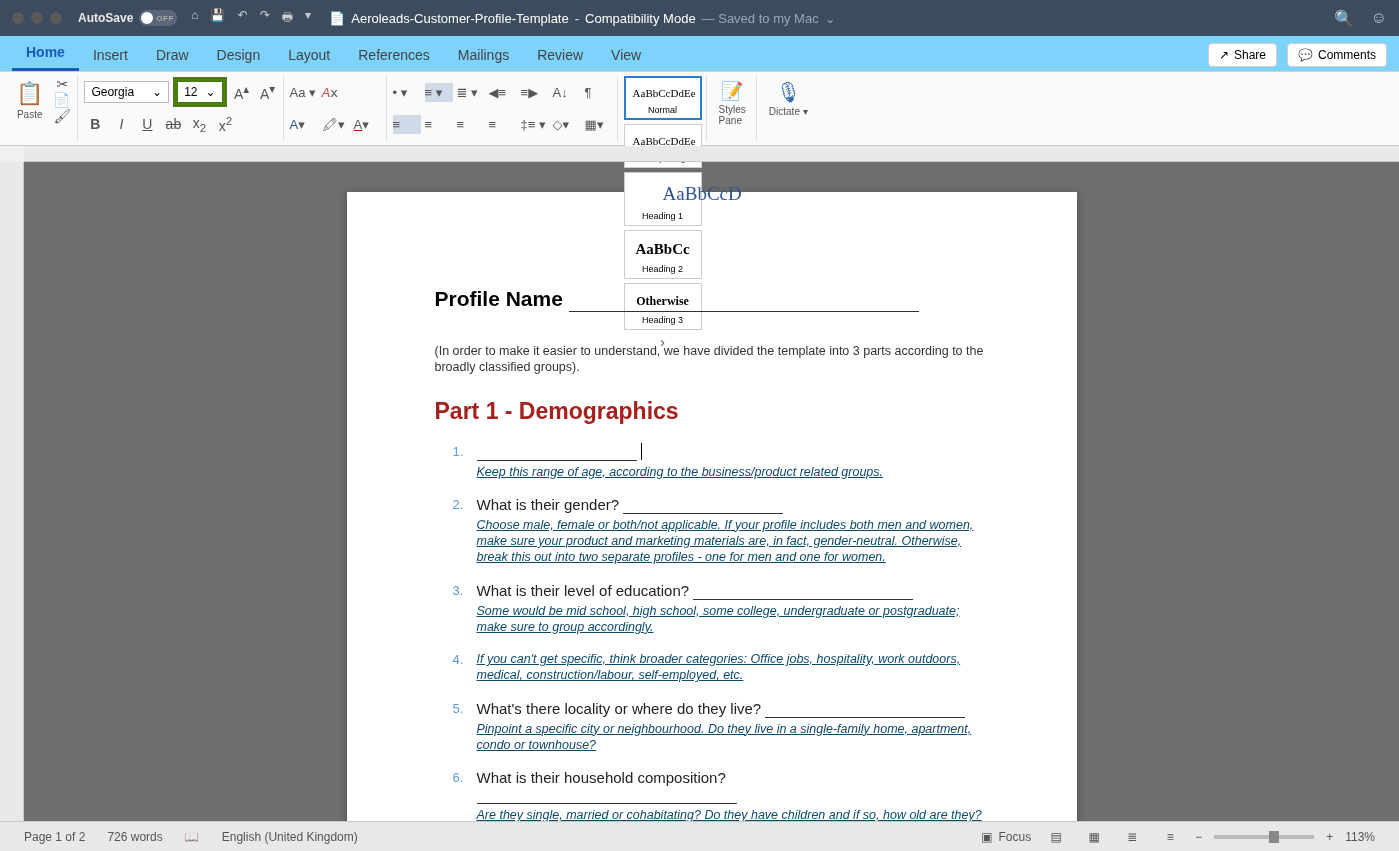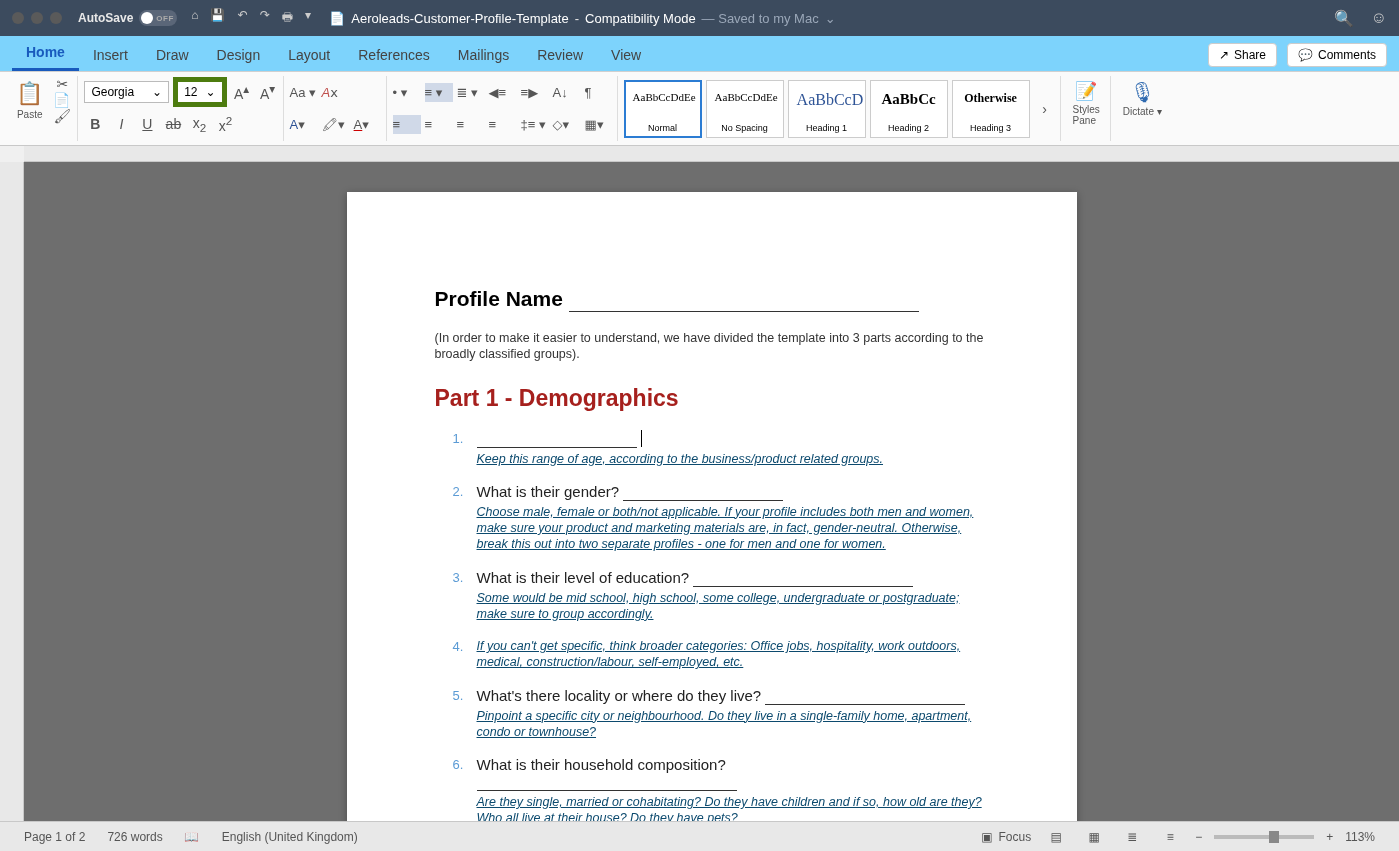--- a/index.html
+++ b/index.html
@@ -40,21 +40,21 @@
     .style-card.sel { border: 1px solid #2b7cd3; box-shadow: inset 0 0 0 1px #2b7cd3; }
     .style-preview { font-family: serif; font-size: 11px; padding: 6px 0; }
     
     
     .ruler-h { height: 16px; background: #e8e8e8; border-bottom: 1px solid #c8c8c8; margin-left: 24px; font-size: 8px; color: #999; overflow: hidden; position: relative; }
     .ruler-v { width: 24px; background: #e8e8e8; border-right: 1px solid #c8c8c8; position: absolute; left: 0; top: 162px; bottom: 30px; }
     
     
     .docarea { background: #6e6e6e; height: 660px; margin-left: 24px; overflow-y: auto; padding: 30px 0; }
     .page { width: 730px; min-height: 900px; background: #fff; margin: 0 auto; box-shadow: 0 2px 8px rgba(0,0,0,0.3); padding: 95px 88px 60px 88px; font-family: Georgia, serif; }
-    .profile-title { font-size: 21px; font-weight: bold; margin-bottom: 18px; }
+    .profile-title { font-size: 21px; font-weight: bold; margin-bottom: 31px; }
     .intro { font-size: 12.5px; color: #333; margin-bottom: 22px; line-height: 1.3; }
     .part-title { font-size: 23px; font-weight: bold; color: #a6201d; margin-bottom: 18px; }
     .qlist { list-style: none; padding-left: 42px; }
     .qitem { margin-bottom: 16px; position: relative; }
     .qnum { position: absolute; left: -24px; top: 1px; color: #5b9bd5; font-size: 13px; }
     .qtext { font-size: 15px; color: #222; }
     .qhint { font-size: 12.5px; color: #0c4a6e; font-style: italic; margin-top: 3px; line-height: 1.3; text-decoration: underline; }
     .blank { display: inline-block; border-bottom: 1px solid #333; }
     .cursor-caret { border-right: 1px solid #000; animation: blink 1s infinite; }
     @keyframes blink { 50% { opacity: 0; } }
@@ -190,31 +190,31 @@
       <span class="ribbon-icon2" style="background:#d0d9e8;">≡</span>
       <span class="ribbon-icon2">≡</span>
       <span class="ribbon-icon2">≡</span>
       <span class="ribbon-icon2">≡</span>
       <span class="ribbon-icon2">‡≡ ▾</span>
       <span class="ribbon-icon2">◇▾</span>
       <span class="ribbon-icon2">▦▾</span>
     </div>
   </div>
 
-  <div class="rgroup" style="flex-direction:row;align-items:center;gap:4px;">
+  <div class="rgroup" style="flex-direction:column;align-items:center;gap:4px;">
     <div class="style-card sel">
       <div class="style-preview">AaBbCcDdEe</div>
       <div>Normal</div>
     </div>
     <div class="style-card">
       <div class="style-preview">AaBbCcDdEe</div>
       <div>No Spacing</div>
     </div>
     <div class="style-card">
-      <div class="style-preview" style="color:#2f5496;font-size:16px;">AaBbCcD</div>
+      <div class="style-preview" style="color:#2f5496;font-size:19px;margin-left:30px;">AaBbCcD</div>
       <div>Heading 1</div>
     </div>
     <div class="style-card">
       <div class="style-preview" style="font-weight:bold;font-size:15px;">AaBbCc</div>
       <div>Heading 2</div>
     </div>
     <div class="style-card">
       <div class="style-preview" style="font-weight:bold;font-size:12px;">Otherwise</div>
       <div>Heading 3</div>
     </div>

